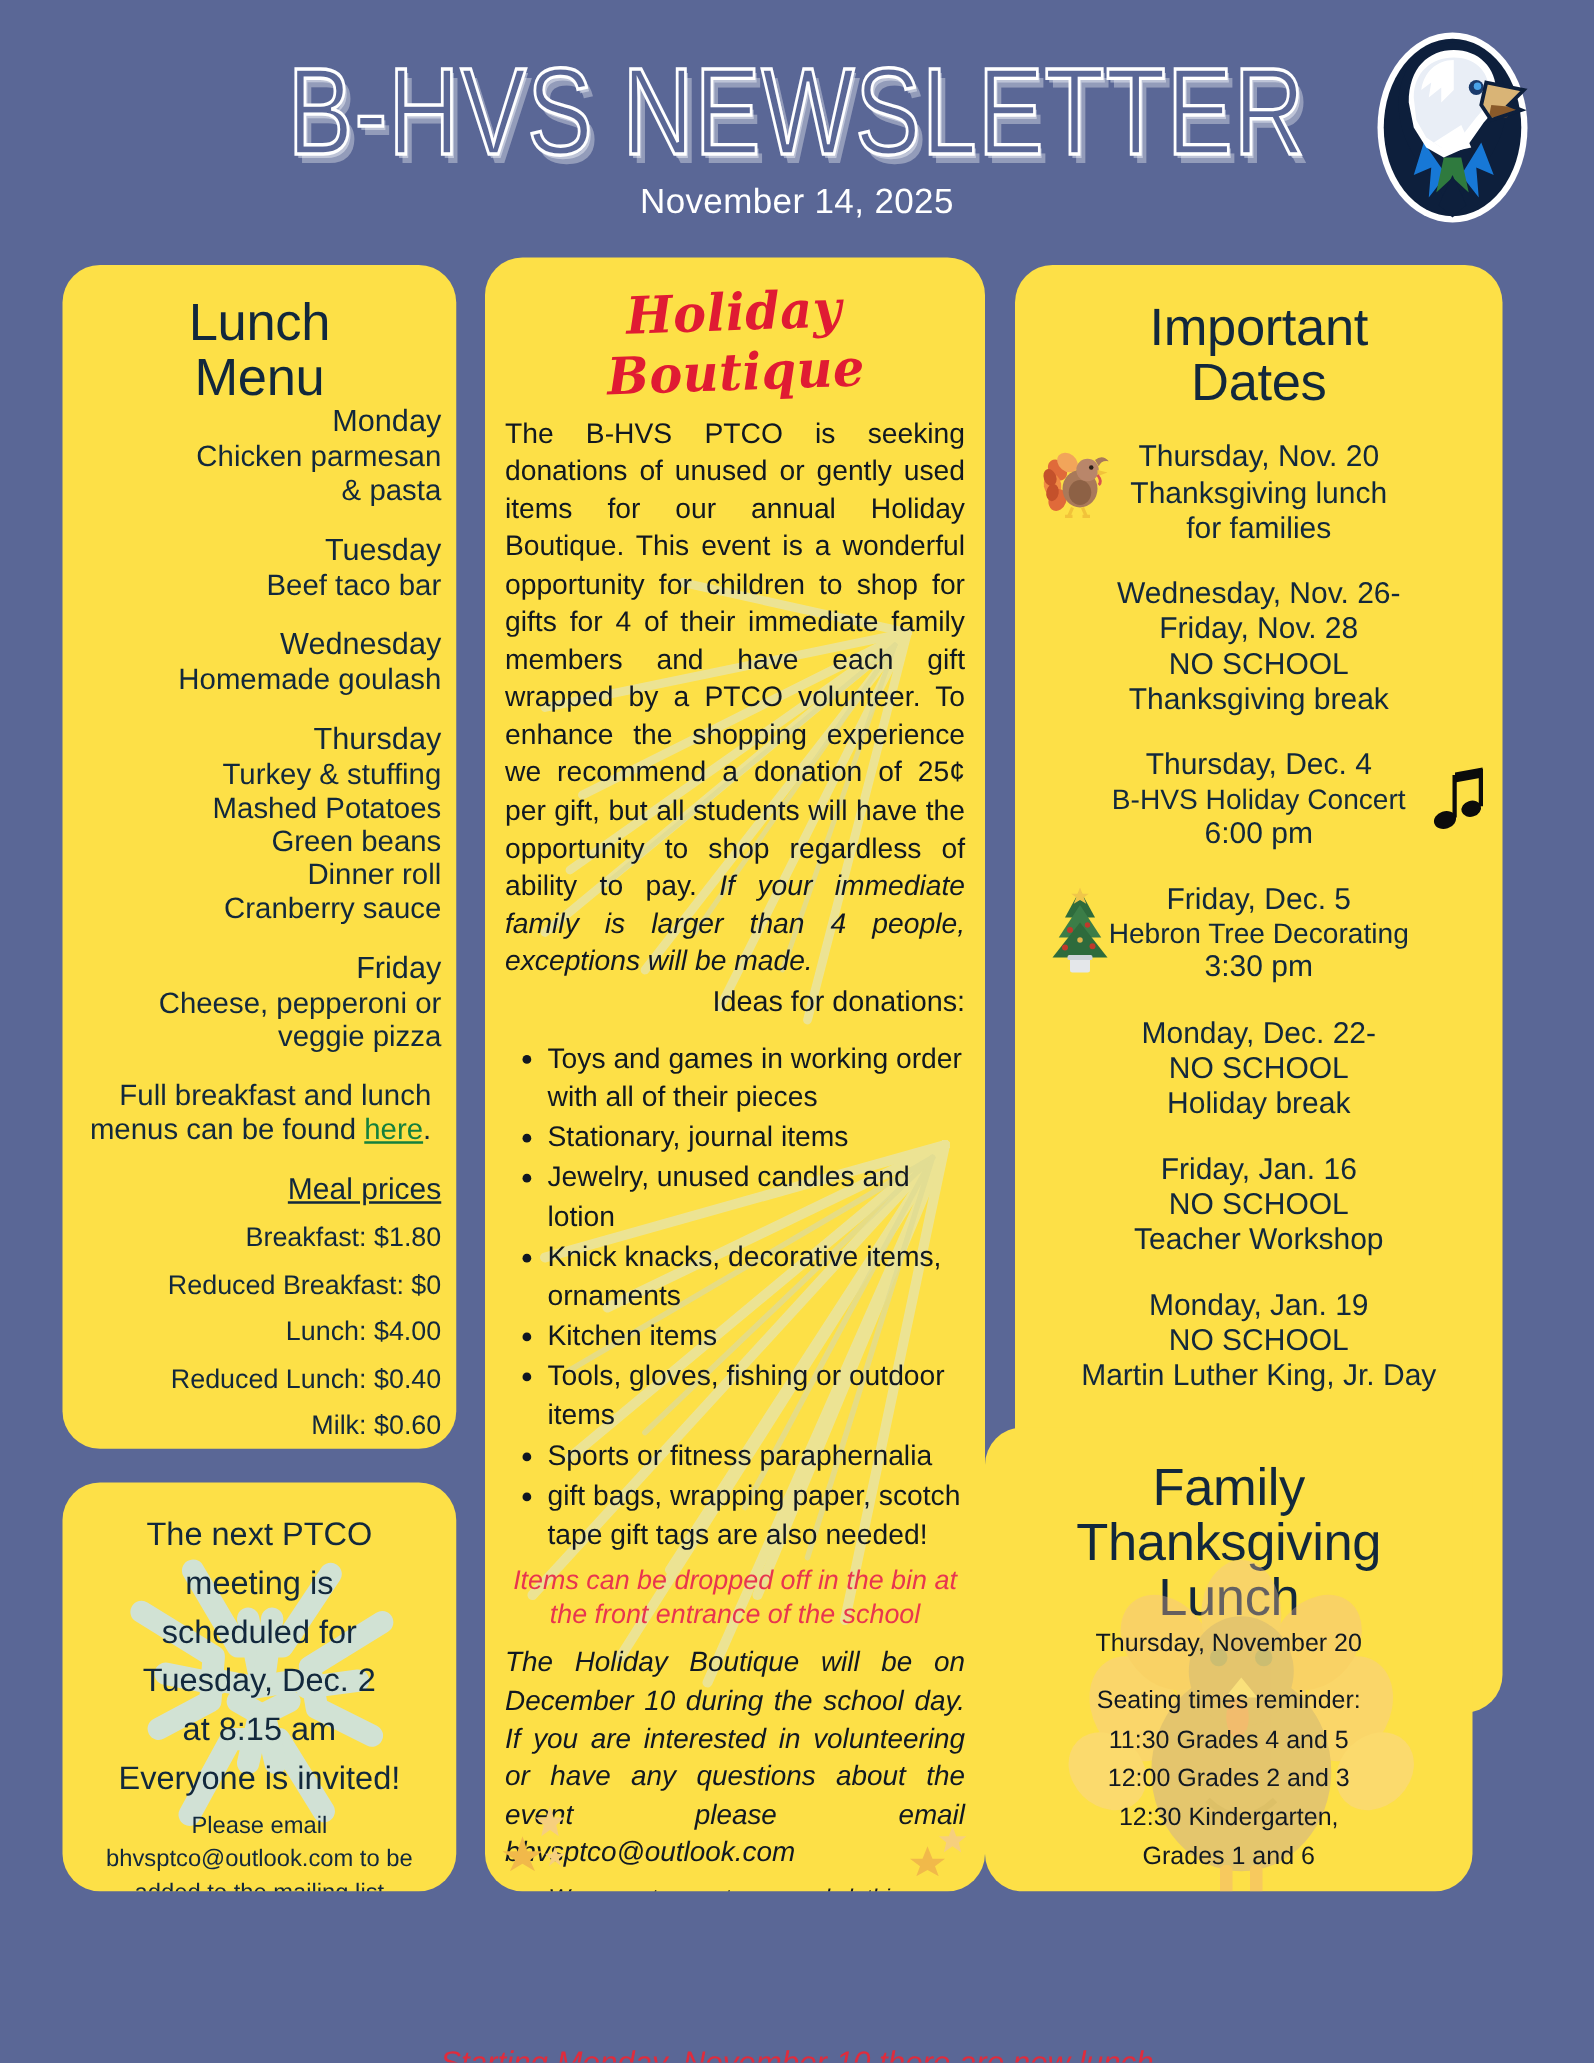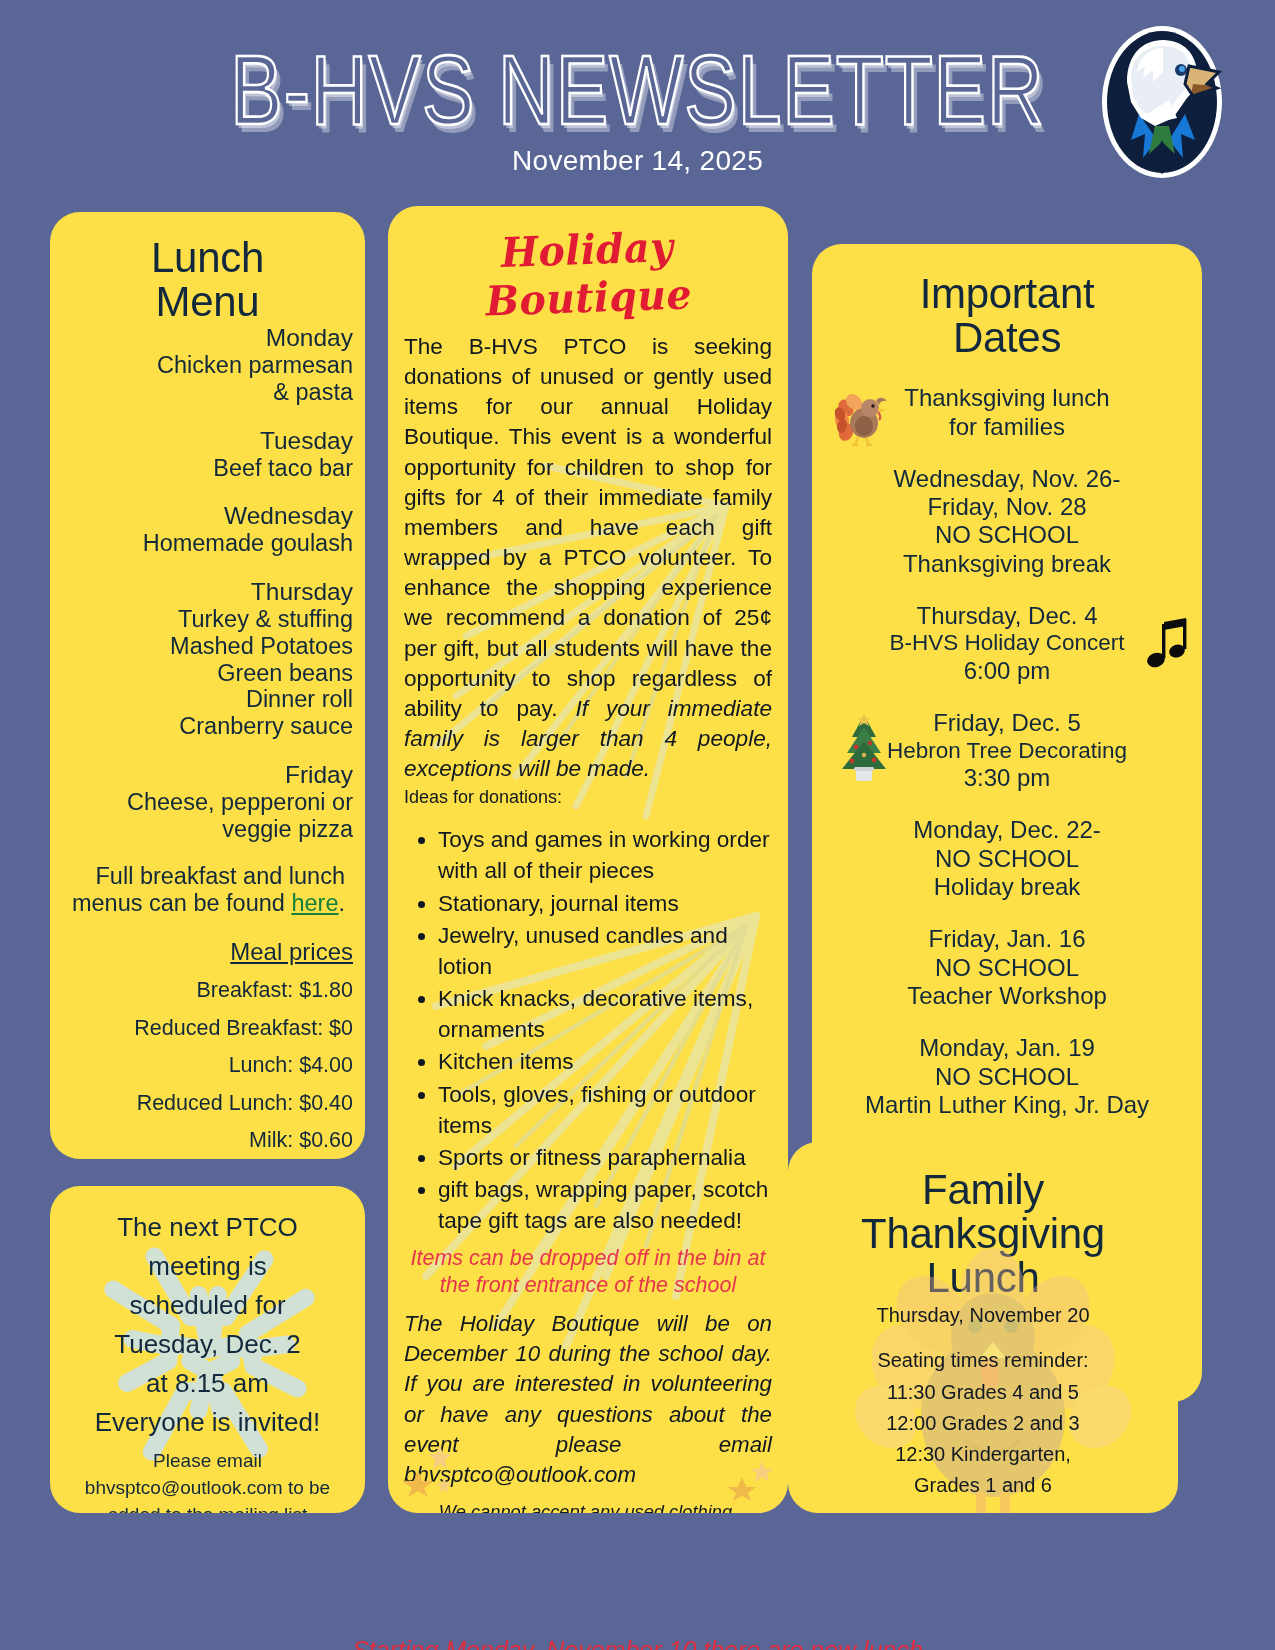--- a/index.html
+++ b/index.html
@@ -106,31 +106,31 @@
     font-family: "DejaVu Serif", serif;
     font-style: italic;
     font-weight: bold;
     letter-spacing: 0.5px;
     transform: rotate(-2deg) scaleX(0.96);
     margin-bottom: 10px;
   }
   .bq { position: relative; color: #111821; }
   .bq-para { font-size: 22.6px; line-height: 1.335; text-align: justify; }
   .bq-italic { font-style: italic; }
-  .bq-ideas { font-size: 18px; line-height: 1.33; margin-top: 2px; }
+  .bq-ideas { font-size: 23px; line-height: 1.33; margin-top: 2px; text-align: right; }
   .bq-list { margin: 14px 0 0 34px; font-size: 22.6px; line-height: 1.38; }
   .bq-list li { margin-bottom: 1px; }
   .bq-red { color: #e8354f; font-style: italic; font-size: 21.5px; line-height: 1.26; text-align: center; margin-top: 8px; }
   .bq-foot { font-style: italic; font-size: 22.3px; line-height: 1.36; text-align: justify; margin-top: 10px; }
   .bq-fine { font-style: italic; font-size: 18.3px; line-height: 1.34; text-align: center; margin-top: 9px; }
   .stars { position: absolute; left: 12px; bottom: 16px; width: 60px; height: 54px; }
   .stars-r { position: absolute; right: 14px; bottom: 12px; width: 46px; height: 42px; }
 
   
-  #dates-card { left: 812px; top: 212px; width: 390px; height: 1158px; padding: 28px 14px 0; margin-top: 32px; }
+  #dates-card { left: 812px; top: 212px; width: 390px; height: 1158px; padding: 28px 14px 0; }
   .dates-body { text-align: center; color: #12283c; font-size: 24px; line-height: 1.18; position: relative; }
   .date-block { margin-top: 24px; position: relative; }
   .date-block .sub { font-size: 22.5px; }
   .turkey-icon { position: absolute; left: 4px; top: 6px; width: 66px; height: 58px; }
   .tree-icon { position: absolute; left: 10px; top: 4px; width: 56px; height: 72px; }
   .note-icon { position: absolute; right: -6px; top: 14px; width: 48px; height: 58px; }
 
   
   #ftl-card { left: 788px; top: 1142px; width: 390px; height: 371px; padding: 26px 12px 0; overflow: hidden; }
   .turkey-wm { position: absolute; left: 60px; top: 60px; width: 290px; height: 320px; opacity: 0.5; pointer-events: none; }
@@ -355,20 +355,21 @@
         <ellipse cx="34" cy="33" rx="14" ry="15" fill="#a9795a"></ellipse>
         <ellipse cx="34" cy="36" rx="9" ry="10" fill="#8d6145"></ellipse>
         <circle cx="40" cy="18" r="9" fill="#b9866a"></circle>
         <circle cx="43" cy="16" r="1.8" fill="#2b1d14"></circle>
         <polygon points="48,18 56,20 48,23" fill="#f2c33a"></polygon>
         <path d="M48 22 q4 5 1 8" stroke="#d9534f" stroke-width="2.2" fill="none"></path>
         <path d="M46 10 q6 -5 11 1 q-6 -1 -8 4Z" fill="#a9795a"></path>
         <path d="M28 48 l-3 7 M36 48 l3 7" stroke="#f2c33a" stroke-width="2.6"></path>
         <path d="M22 55 l6 0 M36 55 l6 0" stroke="#f2c33a" stroke-width="2.6"></path>
       </svg>
+      <div>Thursday, Nov. 20</div>
       <div>Thanksgiving lunch</div>
       <div>for families</div>
     </div>
 
     <div class="date-block">
       <div>Wednesday, Nov. 26-</div>
       <div>Friday, Nov. 28</div>
       <div>NO SCHOOL</div>
       <div>Thanksgiving break</div>
     </div>

